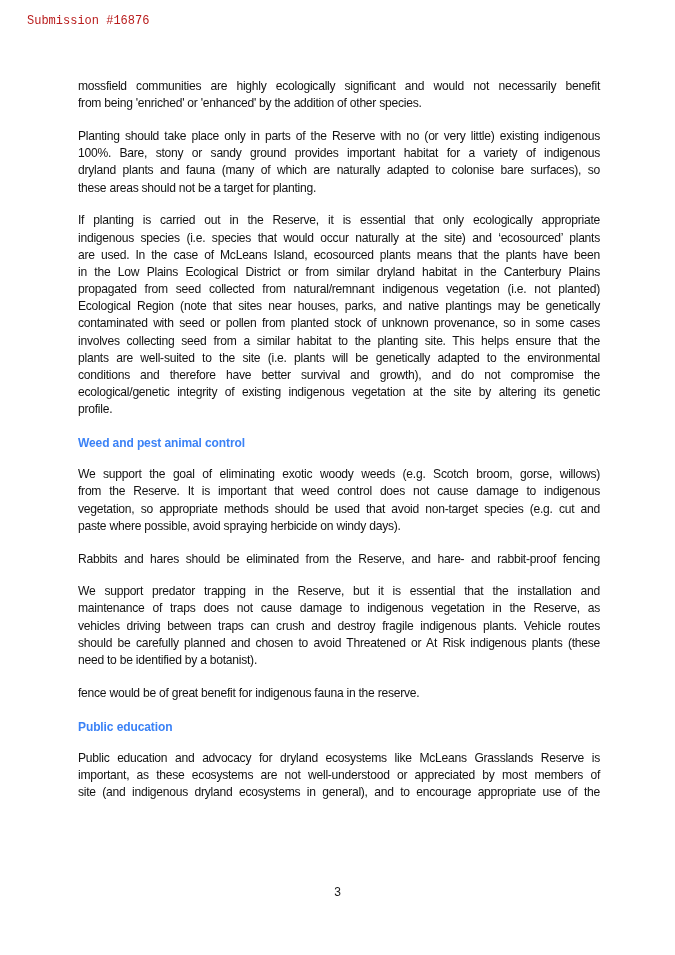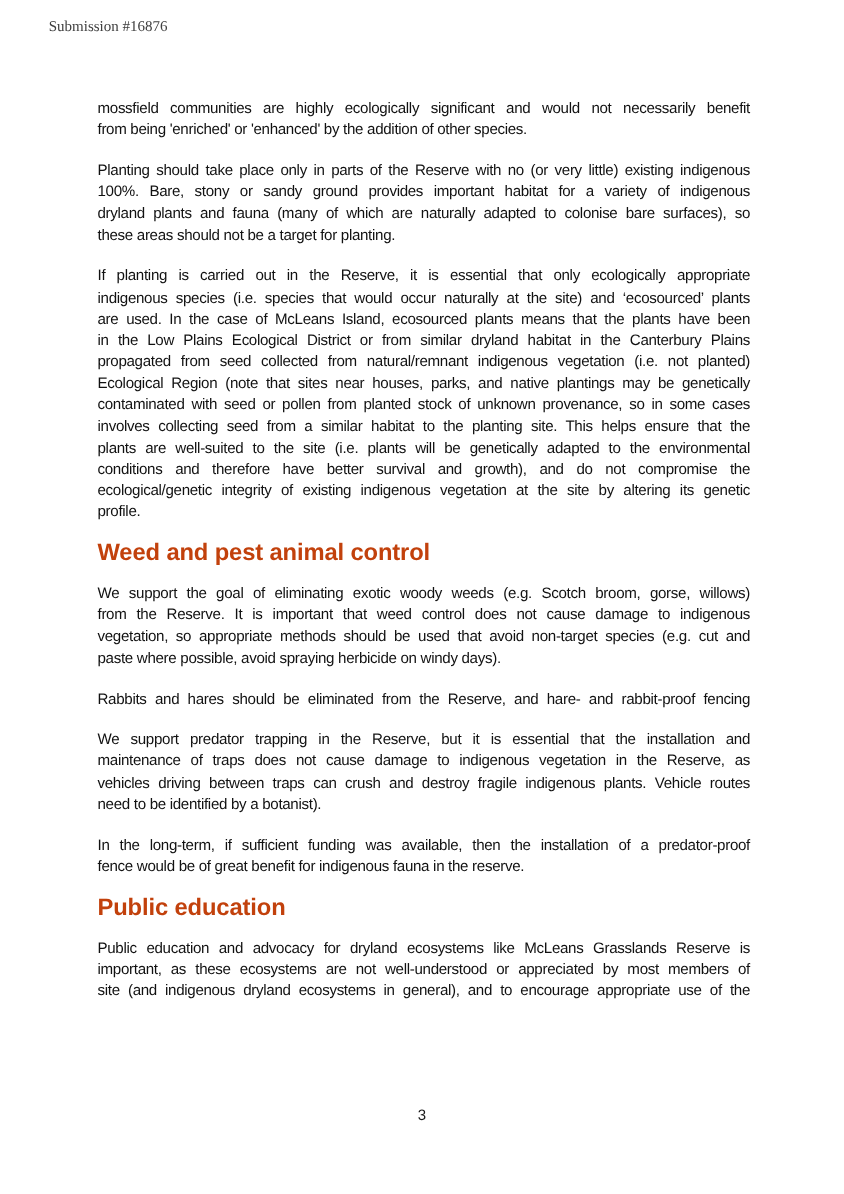--- a/index.html
+++ b/index.html
@@ -1,31 +1,31 @@
 <!DOCTYPE html>
 <html><head>
   <meta charset="utf-8">
   <style>
     html, body { margin: 0; padding: 0; background: #ffffff; }
     body { width: 675px; height: 955px; position: relative; overflow: hidden; color: #111111; }
     .header {
-      position: absolute; left: 39px; top: 14px;
-      font-family: Liberation Serif, serif; font-size: 12px; color: #404040;
+      position: absolute; left: 27px; top: 14px;
+      font-family: Liberation Mono, monospace; font-size: 12px; color: #b91c1c;
     }
     .content {
       position: absolute; left: 78px; top: 78px; width: 522px;
       font-family: "Liberation Sans", sans-serif; font-size: 12.1px; line-height: 17.2px;
       letter-spacing: -0.25px; color: #111111;
     }
     .para { margin: 0 0 15.6px 0; }
     .line { display: block; text-align: justify; text-align-last: justify; white-space: nowrap; height: 17.2px; overflow: visible; }
     .line.last { text-align-last: left; }
     .heading {
-      font-family: "Liberation Sans", sans-serif; font-weight: bold; font-size: 19px;
-      margin: 4px 0 14px 0; color: #c2410c; letter-spacing: -0.1px; line-height: 18px;
+      font-family: "Liberation Sans", sans-serif; font-weight: bold; font-size: 12px;
+      margin: 4px 0 14px 0; color: #3b82f6; letter-spacing: -0.1px; line-height: 18px;
     }
     .page-number {
       position: absolute; left: 0; width: 675px; top: 885px; text-align: center;
       font-family: "Liberation Sans", sans-serif; font-size: 12px; color: #1a1a1a;
     }
   </style>
 </head>
 <body>
 
 <div class="header">Submission #16876</div>
@@ -65,24 +65,24 @@
         <span class="line">vegetation, so appropriate methods should be used that avoid non-target species (e.g. cut and</span>
         <span class="line last">paste where possible, avoid spraying herbicide on windy days).</span>
       </div>
       <div class="para">
         <span class="line">Rabbits and hares should be eliminated from the Reserve, and hare- and rabbit-proof fencing</span>
       </div>
       <div class="para">
         <span class="line">We support predator trapping in the Reserve, but it is essential that the installation and</span>
         <span class="line">maintenance of traps does not cause damage to indigenous vegetation in the Reserve, as</span>
         <span class="line">vehicles driving between traps can crush and destroy fragile indigenous plants. Vehicle routes</span>
+        <span class="line">should be carefully planned and chosen to avoid Threatened or At Risk indigenous plants (these</span>
         <span class="line last">need to be identified by a botanist).</span>
       </div>
       <div class="para">
-        <span class="line">In the long-term, if sufficient funding was available, then the installation of a predator-proof</span>
         <span class="line last">fence would be of great benefit for indigenous fauna in the reserve.</span>
       </div>
     </div>
     <div>
       <div class="heading">Public education</div>
       <div class="para">
         <span class="line">Public education and advocacy for dryland ecosystems like McLeans Grasslands Reserve is</span>
         <span class="line">important, as these ecosystems are not well-understood or appreciated by most members of</span>
         <span class="line">site (and indigenous dryland ecosystems in general), and to encourage appropriate use of the</span>
       </div>

